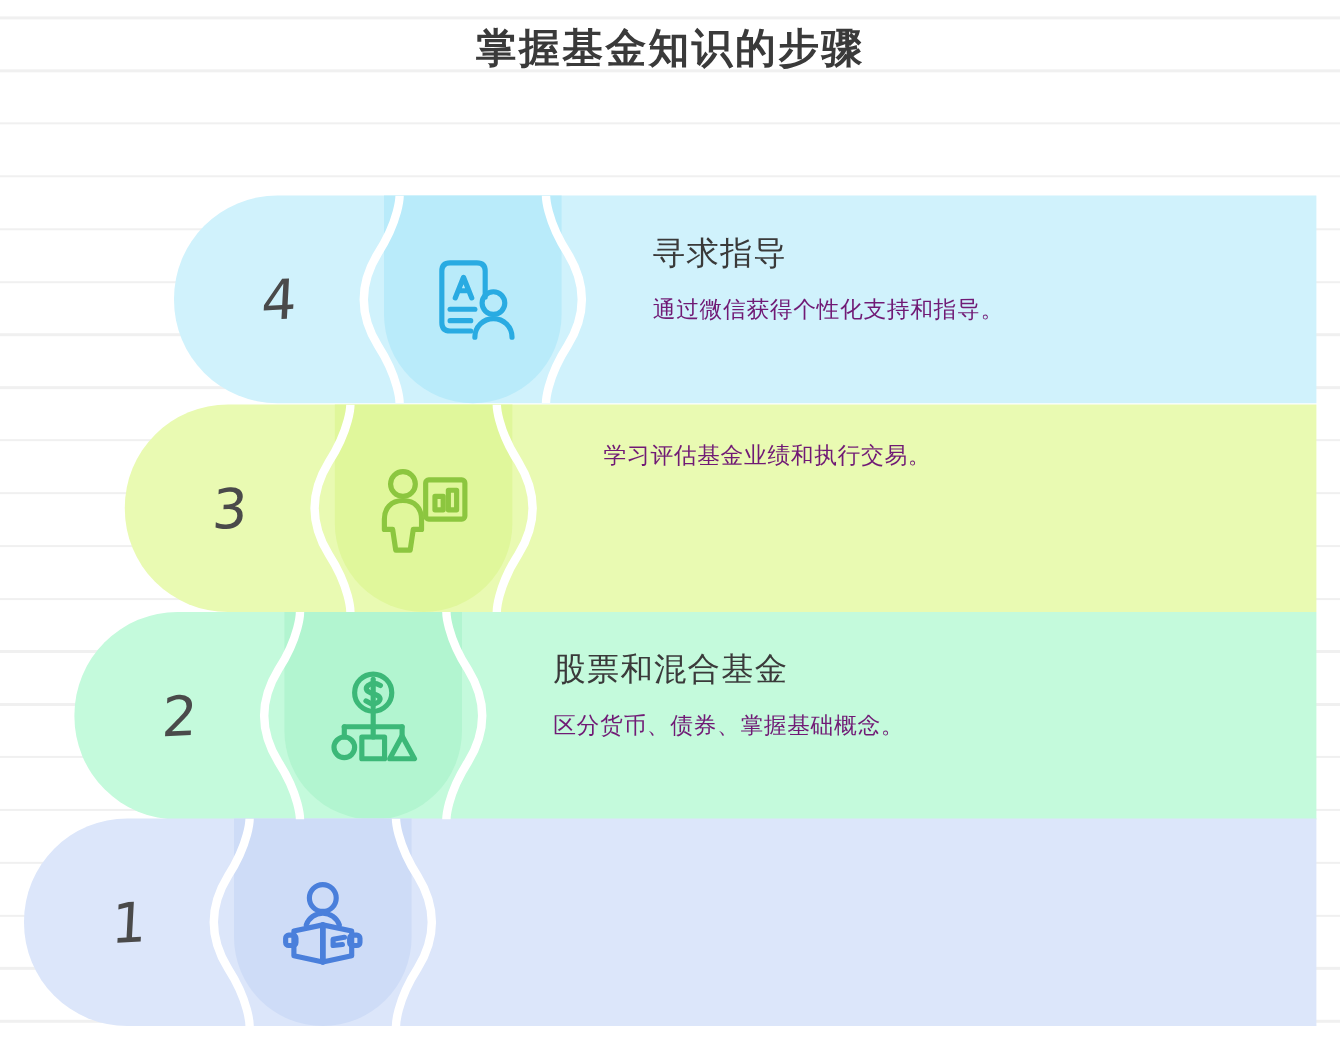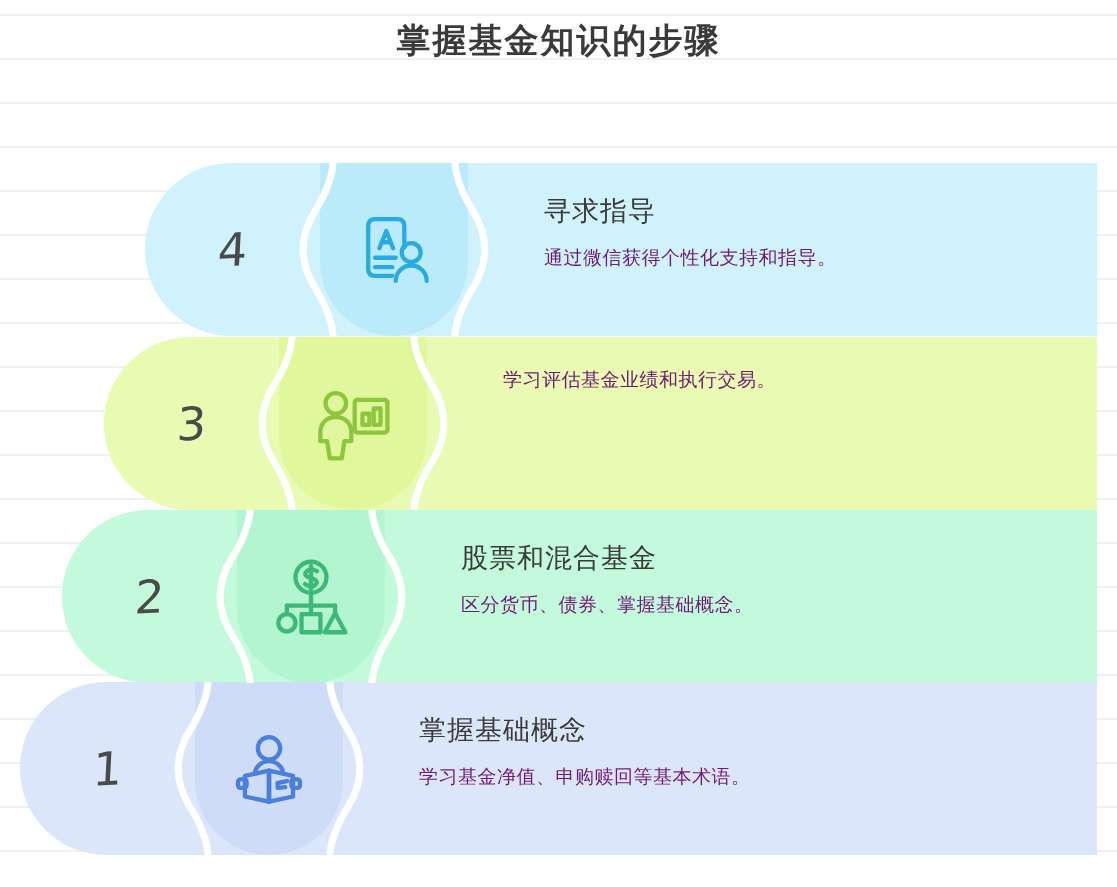--- a/index.html
+++ b/index.html
@@ -278,19 +278,15 @@
           <rect x="76" y="62" width="10" height="10" rx="3"></rect>
           <path d="M 71 64 L 60 66 L 60 72 L 69 71"></path>
         </g>
       </svg>
     </div>
     <div class="divider right">
       <svg viewBox="0 0 54 173" preserveAspectRatio="none">
         <path d="M 14 0 C 14 0 14 20 32 48 C 48 74 48 99 32 125 C 14 153 14 173 14 173" fill="none" stroke="#ffffff" stroke-width="7"></path>
       </svg>
     </div>
-    <div class="text-col">
-      <div class="step-title">掌握基础概念</div>
-      <div class="step-desc">学习基金净值、申购赎回等基本术语。</div>
-    </div>
   </div>
 
 </div>
 
 </body></html>

